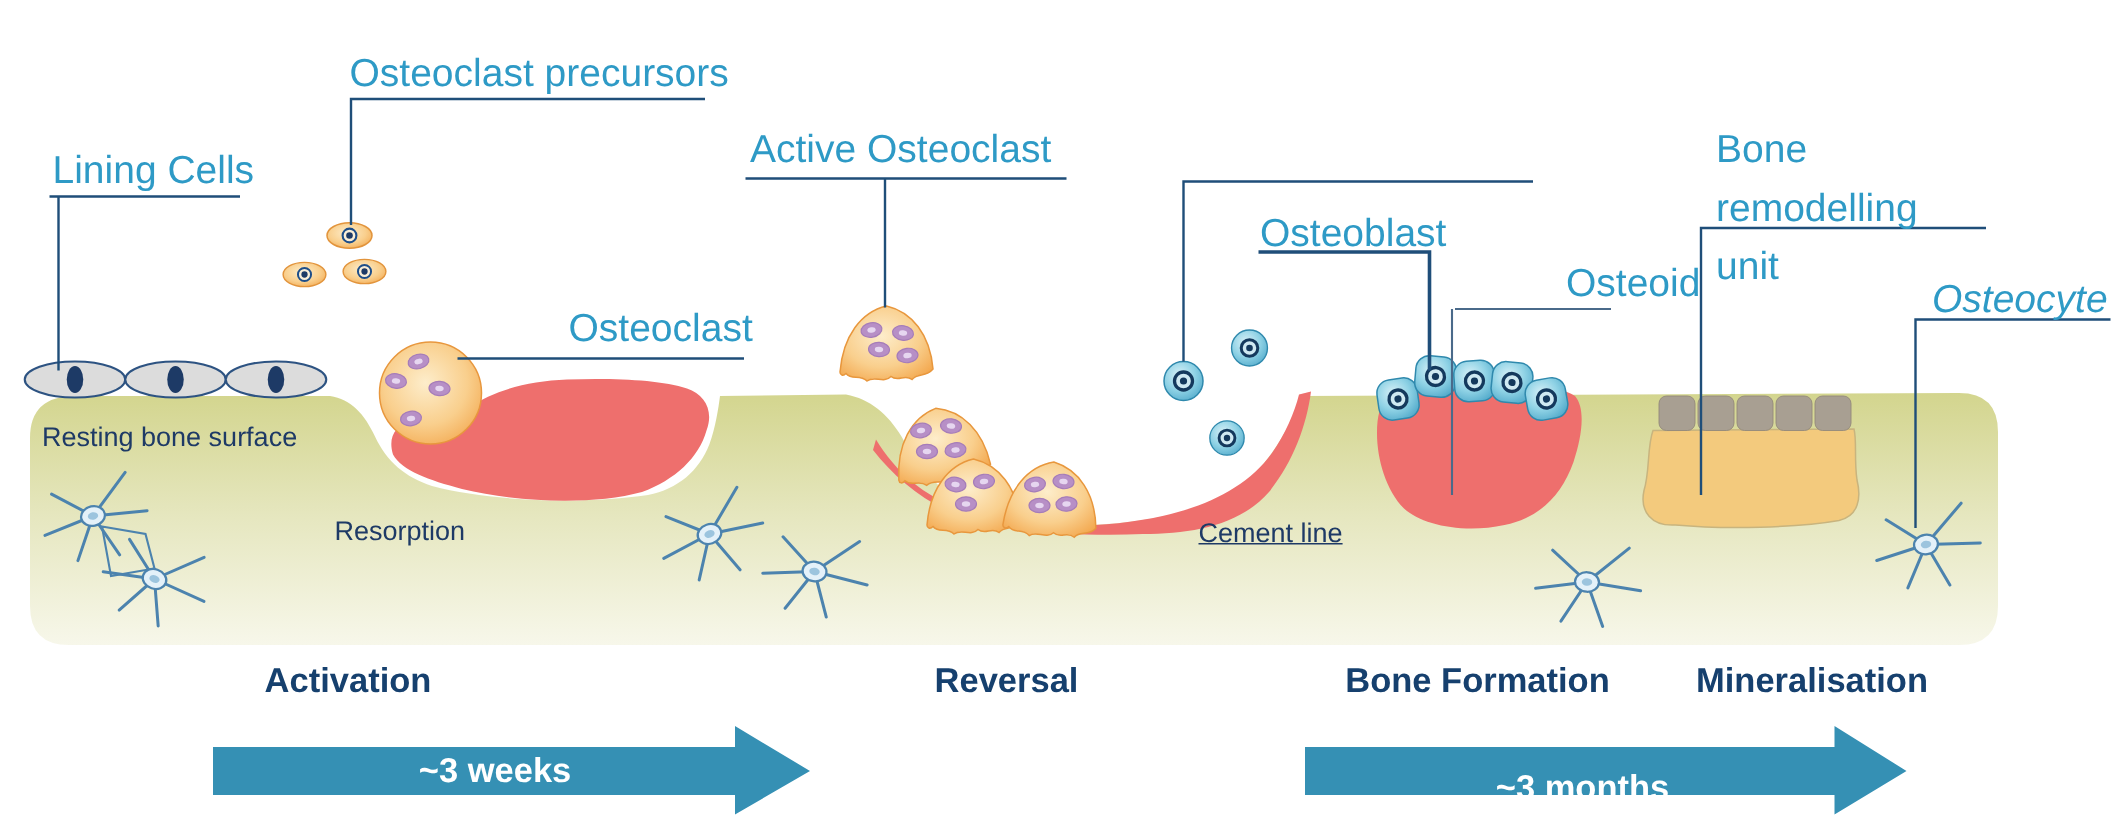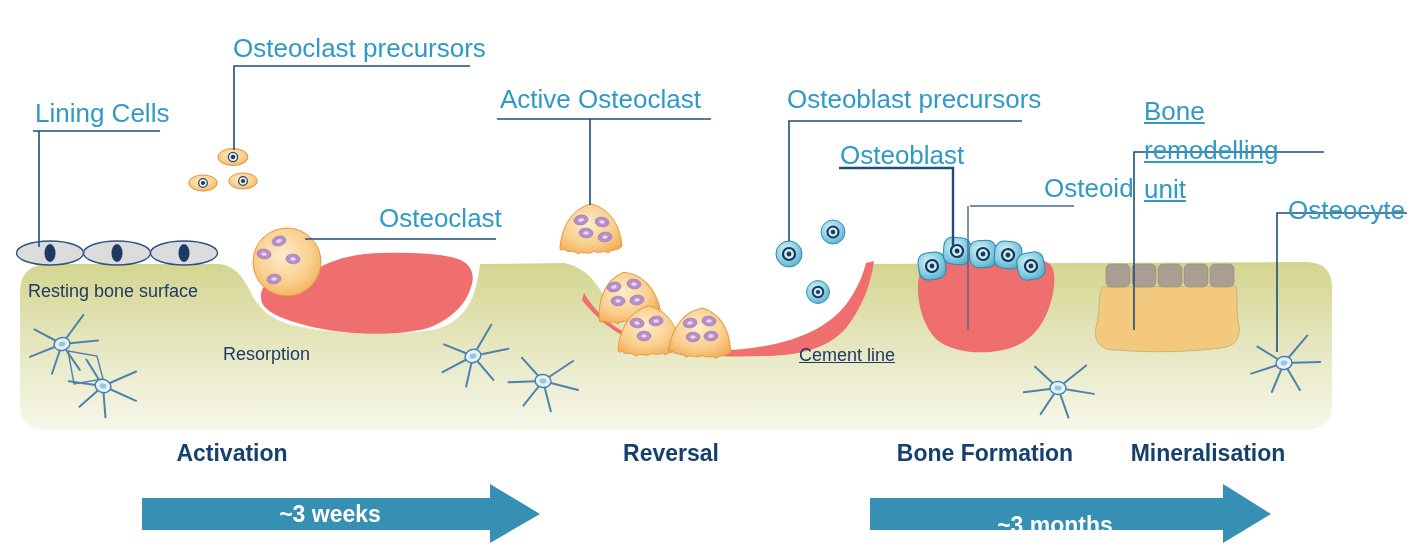--- a/index.html
+++ b/index.html
@@ -201,25 +201,24 @@
     </g>
 
     <polygon fill="#3590b4" points="142,498 490,498 490,484 540,514 490,543 490,530 142,530"></polygon>
     <polygon fill="#3590b4" points="870,498 1223,498 1223,484 1271,514 1223,543 1223,530 870,530"></polygon>
   </svg>
 
   <div class="lbl" style="left:35px;top:98px;">Lining Cells</div>
   <div class="lbl" style="left:233px;top:33px;">Osteoclast precursors</div>
   <div class="lbl" style="left:379px;top:203px;">Osteoclast</div>
   <div class="lbl" style="left:500px;top:84px;">Active Osteoclast</div>
-  <div class="lbl" style="left:787px;top:84px;">Osteoblast precursors</div>
   <div class="lbl" style="left:840px;top:140px;">Osteoblast</div>
   <div class="lbl" style="left:1044px;top:173px;">Osteoid</div>
-  <div class="lbl wrap" style="left:1144px;top:92px;text-decoration:underline;">Bone remodelling unit</div>
-  <div class="lbl" style="left:1288px;top:195px;">Osteocyte</div>
+  <div class="lbl wrap" style="left:1144px;top:80px;">Bone remodelling unit</div>
+  <div class="lbl" style="left:1288px;top:184px;font-style:italic;">Osteocyte</div>
 
   <div class="slbl" style="left:28px;top:281px;">Resting bone surface</div>
   <div class="slbl" style="left:223px;top:344px;">Resorption</div>
   <div class="slbl" style="left:799px;top:345px;text-decoration:underline;">Cement line</div>
 
   <div class="phase" style="left:188px;top:440px;margin-left:44px;">Activation</div>
   <div class="phase" style="left:671px;top:440px;">Reversal</div>
   <div class="phase" style="left:985px;top:440px;">Bone Formation</div>
   <div class="phase" style="left:1208px;top:440px;">Mineralisation</div>
 

